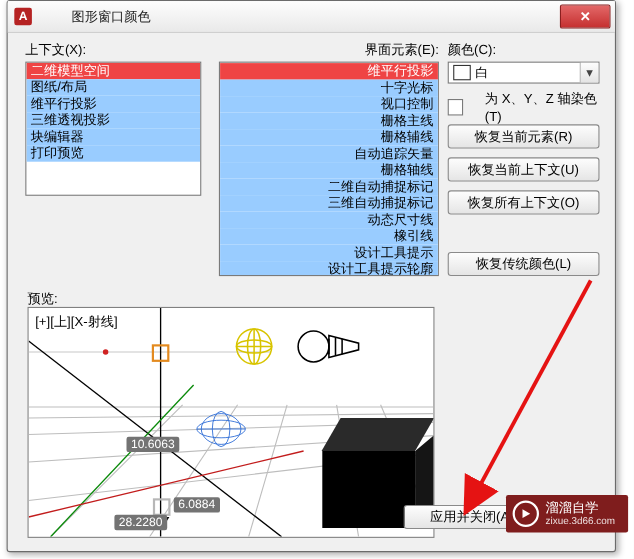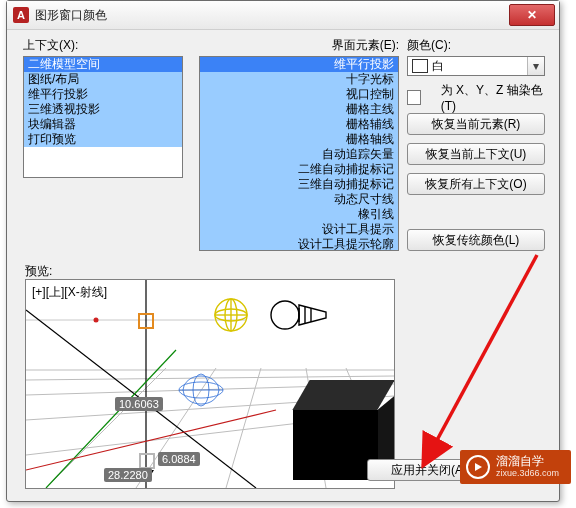--- a/index.html
+++ b/index.html
@@ -13,39 +13,39 @@
   .titlebar {
     height: 28px; background: linear-gradient(#fdfdfd, #e9e9e9);
     border-bottom: 1px solid #cfcfcf; display: flex; align-items: center;
     padding: 0 4px 0 6px;
   }
   .appicon {
     width: 16px; height: 16px; background: #b52222; color: #fff; font-weight: bold;
     font-size: 11px; display: flex; align-items: center; justify-content: center;
     margin-right: 6px; border-radius: 2px;
   }
-  .titletext { flex: 1; color: #222; }
+  .titletext { flex: 1; color: #222; margin-left: 30px; }
   .closebtn {
     width: 44px; height: 20px; background: linear-gradient(#e36868,#c53030);
     border: 1px solid #8a1f1f; border-radius: 2px; color: #fff;
     display: flex; align-items: center; justify-content: center; font-weight: bold;
     cursor: pointer;
   }
   
   .body { position: absolute; left: 8px; right: 8px; top: 32px; bottom: 8px; }
   .label { margin-bottom: 2px; color: #000; }
 
   .list {
     background: #fff; border: 1px solid #7a7a7a; overflow: auto;
     box-sizing: border-box;
   }
   .list .item { padding: 0 4px; line-height: 15px; white-space: nowrap; }
   .list .item.sel { background: #3399ff; color: #fff; }
   .bluebg .item { background: #99ccff; color: #000; }
-  .bluebg .item.sel { background: #3b82f6; color: #fff; }
+  .bluebg .item.sel { background: #ef4444; color: #fff; }
 
   .context-wrap { position: absolute; left: 8px; top: 4px; width: 148px; }
   .context-list { width: 160px; height: 122px; }
 
   .iface-wrap { position: absolute; left: 184px; top: 4px; width: 200px; text-align: right; }
   .iface-list { width: 200px; height: 195px; }
 
   .color-wrap { position: absolute; left: 392px; top: 4px; width: 140px; }
   .combo {
     width: 138px; height: 20px; border: 1px solid #7a7a7a; background: #fff;
@@ -85,21 +85,21 @@
 
   .bottom-btns {
     position: absolute; right: 10px; bottom: 12px; display: flex; gap: 10px;
   }
   .bottom-btns .btn { display: inline-block; width: 124px; margin-top: 0; }
   .btn.cut { width: 40px; }
 
   
   .watermark {
     position: absolute; right: 5px; bottom: 24px; width: 105px; height: 34px;
-    background: #c2410c; color: #fff; display: flex; align-items: center;
+    background: #7f1d1d; color: #fff; display: flex; align-items: center;
     border-radius: 2px; padding-left: 6px; font-size: 12px;
   }
   .watermark .play {
     width: 20px; height: 20px; border: 2px solid #fff; border-radius: 50%;
     display: flex; align-items: center; justify-content: center; margin-right: 6px;
   }
   .watermark .play svg polygon { fill: #fff; }
   .watermark .txt { line-height: 1.1; }
   .watermark .url { font-size: 9px; opacity: .85; }
 
@@ -159,22 +159,22 @@
       </div>
 
       <div class="iface-wrap">
         <div class="label">界面元素(E):</div>
         <div class="list bluebg iface-list" id="iface-list">
             <div class="item sel">维平行投影</div>
             <div class="item">十字光标</div>
             <div class="item">视口控制</div>
             <div class="item">栅格主线</div>
             <div class="item">栅格辅线</div>
+            <div class="item">自动追踪矢量</div>
             <div class="item">栅格轴线</div>
-            <div class="item">自动追踪矢量</div>
             <div class="item">二维自动捕捉标记</div>
             <div class="item">三维自动捕捉标记</div>
             <div class="item">动态尺寸线</div>
             <div class="item">橡引线</div>
             <div class="item">设计工具提示</div>
             <div class="item">设计工具提示轮廓</div>
           </div>
       </div>
 
       <div class="color-wrap">

